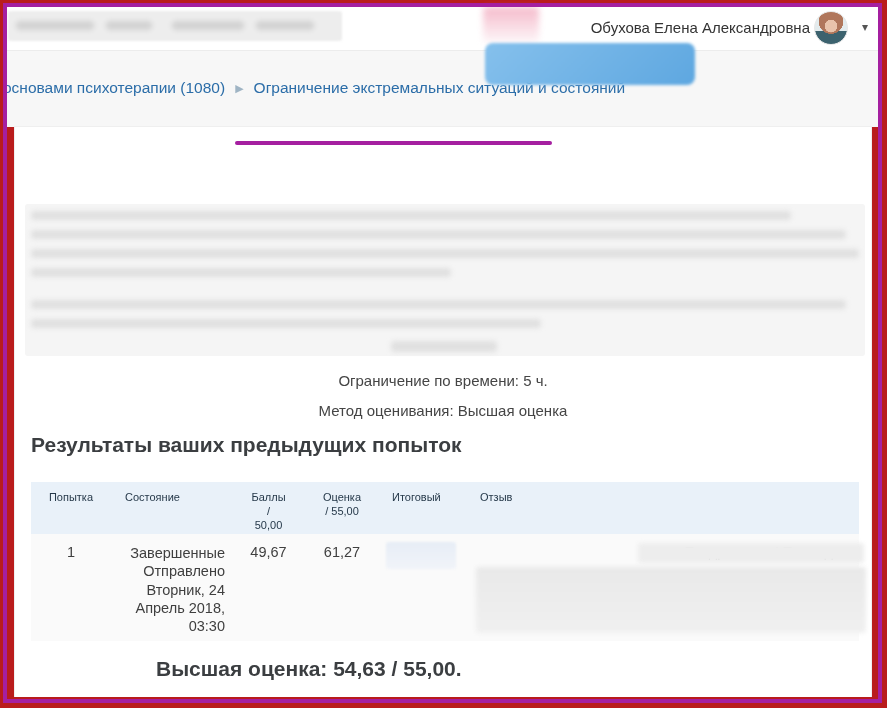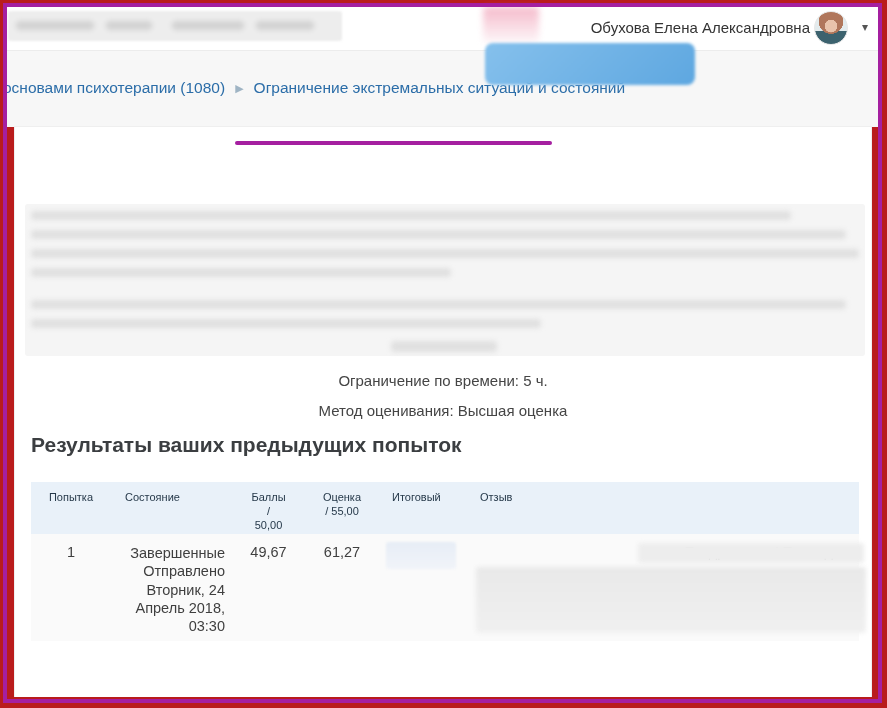--- a/index.html
+++ b/index.html
@@ -184,14 +184,15 @@
           </td>
           <td class="feedback-cell">
             <span>Поздравляем! Тест сдан.</span>
             <span class="fb-blur-a"></span>
             <span class="fb-blur-b"></span>
           </td>
         </tr>
       </tbody>
     </table>
 
+    <div class="best-grade">Высшая оценка: 54,63 / 55,00.</div>
   </div>
 </div>
 
 </body></html>

